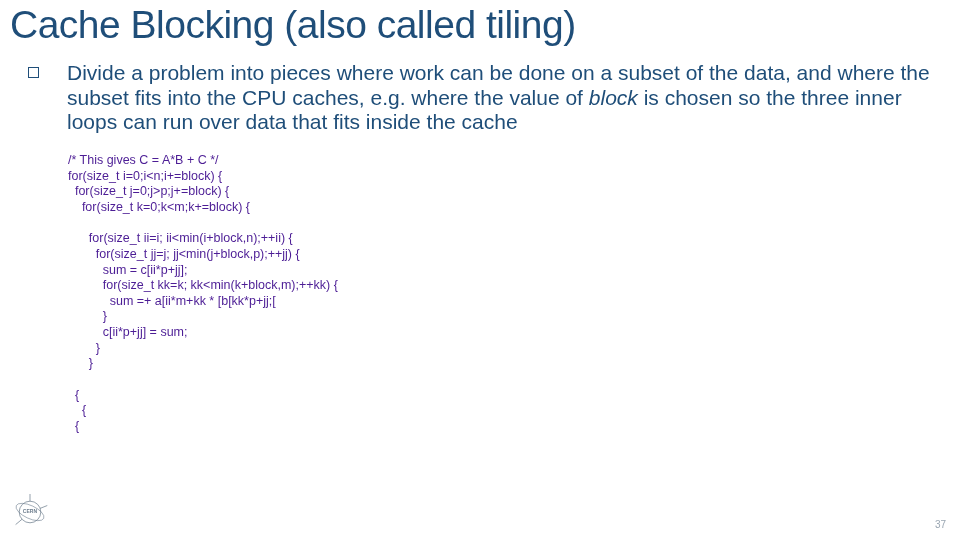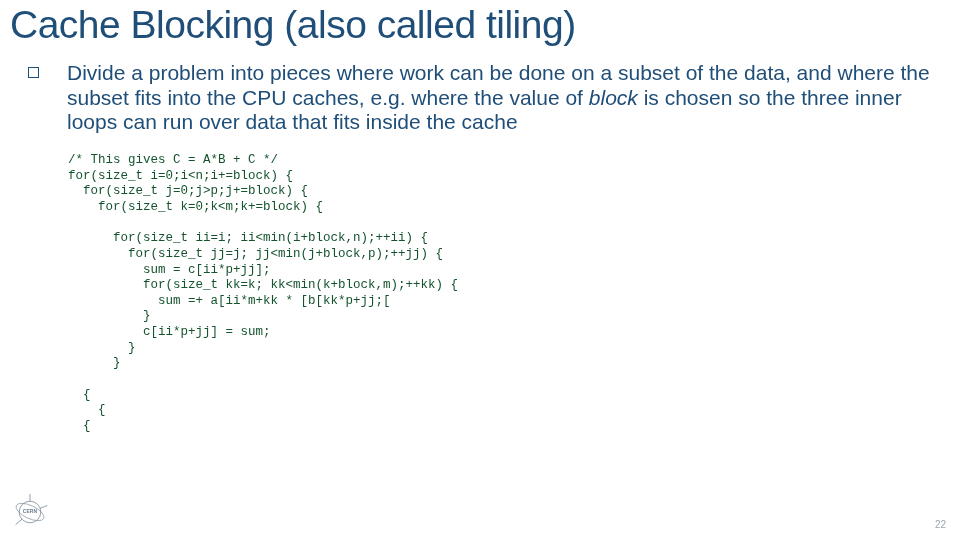--- a/index.html
+++ b/index.html
@@ -40,24 +40,24 @@
   }
   .body-text {
     color: #1f4e79;
     font-size: 21px;
     line-height: 1.18;
     font-weight: 400;
     max-width: 870px;
   }
   .body-text .italic { font-style: italic; }
   .code-block {
-    font-family: Liberation Mono, monospace;
+    font-family: Liberation Sans, sans-serif;
     font-size: 12.5px;
     line-height: 1.25;
-    color: #14532d;
+    color: #4c1d95;
     white-space: pre;
     margin-top: 18px;
     padding-left: 58px;
   }
   .logo {
     position: absolute;
     left: 12px;
     bottom: 10px;
     width: 36px;
     height: 36px;
@@ -108,15 +108,15 @@
     <svg viewBox="0 0 100 100">
       <circle cx="50" cy="50" r="30" fill="none" stroke="#6b7c8c" stroke-width="2"></circle>
       <line x1="50" y1="20" x2="50" y2="0" stroke="#6b7c8c" stroke-width="2"></line>
       <line x1="78" y1="40" x2="98" y2="32" stroke="#6b7c8c" stroke-width="2"></line>
       <line x1="28" y1="70" x2="10" y2="85" stroke="#6b7c8c" stroke-width="2"></line>
       <ellipse cx="50" cy="50" rx="42" ry="18" fill="none" stroke="#6b7c8c" stroke-width="1.5" transform="rotate(25 50 50)"></ellipse>
       <text x="50" y="54" text-anchor="middle" font-size="14" font-family="Arial" fill="#6b7c8c" font-weight="bold">CERN</text>
     </svg>
   </div>
 
-  <div class="pagenum">22</div>
+  <div class="pagenum">37</div>
 
 </div>
 
 </body></html>

